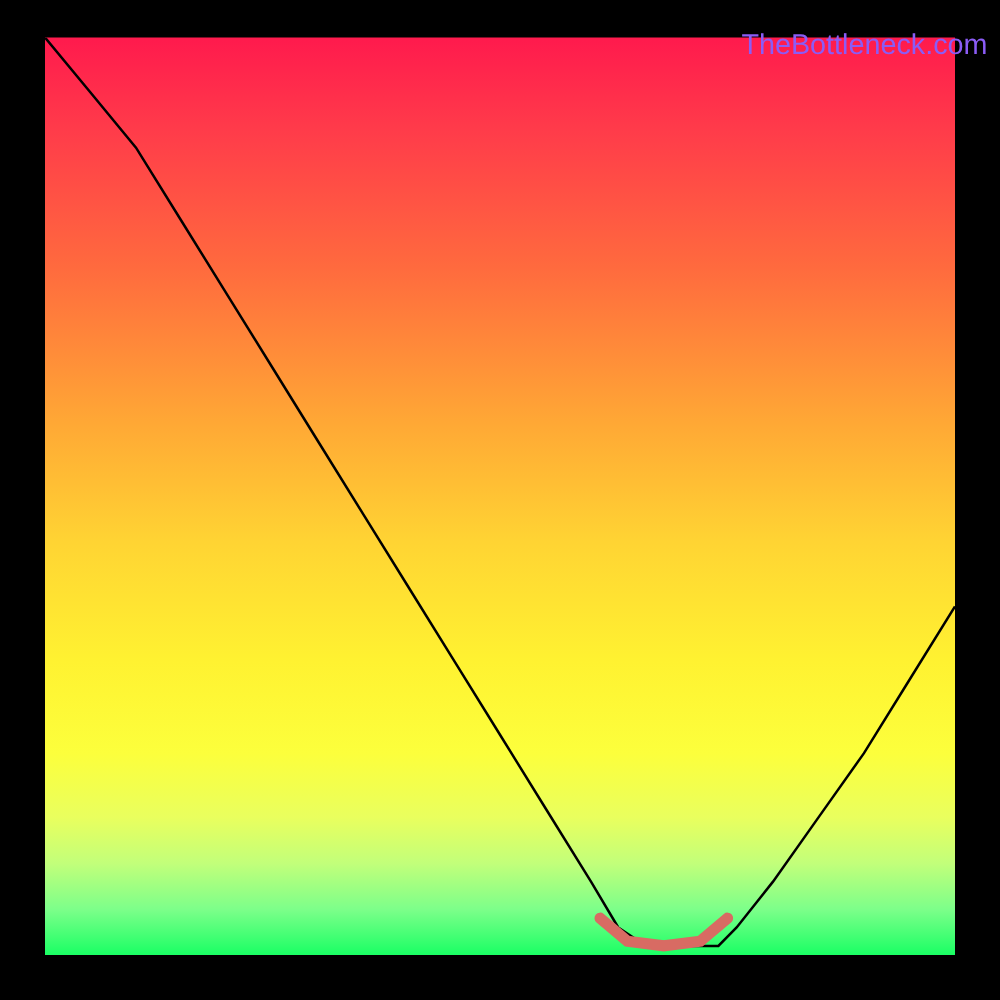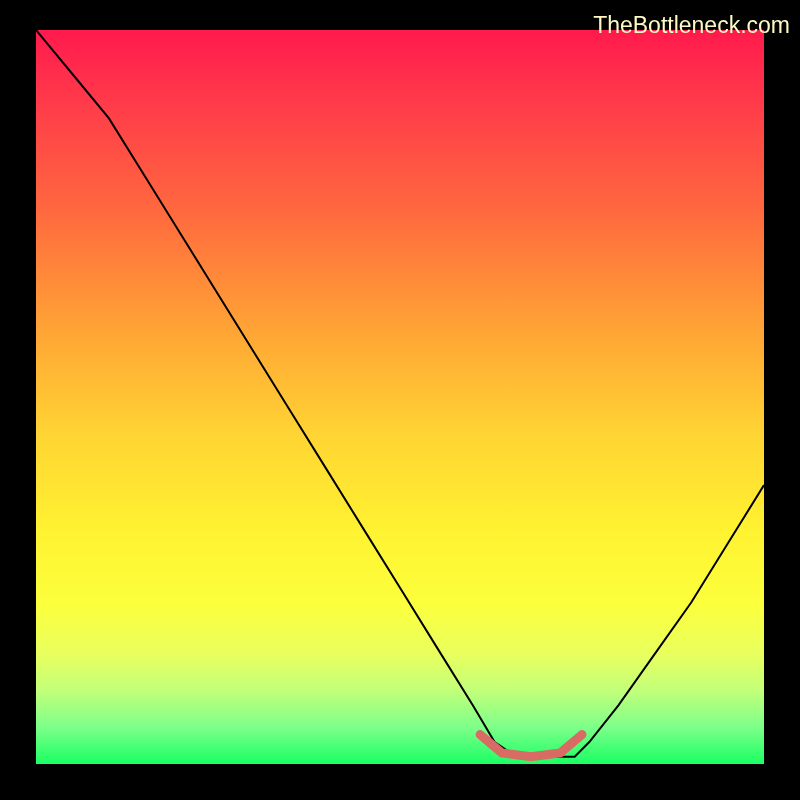--- a/index.html
+++ b/index.html
@@ -6,23 +6,23 @@
     margin: 0;
     padding: 0;
     width: 800px;
     height: 800px;
     background: #000;
     position: relative;
     font-family: Arial, sans-serif;
   }
   .watermark {
     position: absolute;
-    top: 12px;
+    top: 22px;
     right: 10px;
-    color: #fef9c3;
+    color: #8b5cf6;
     font-size: 23px;
     font-weight: 500;
     z-index: 10;
   }
   .plot-area {
     position: absolute;
     left: 36px;
     top: 30px;
     width: 728px;
     height: 734px;

